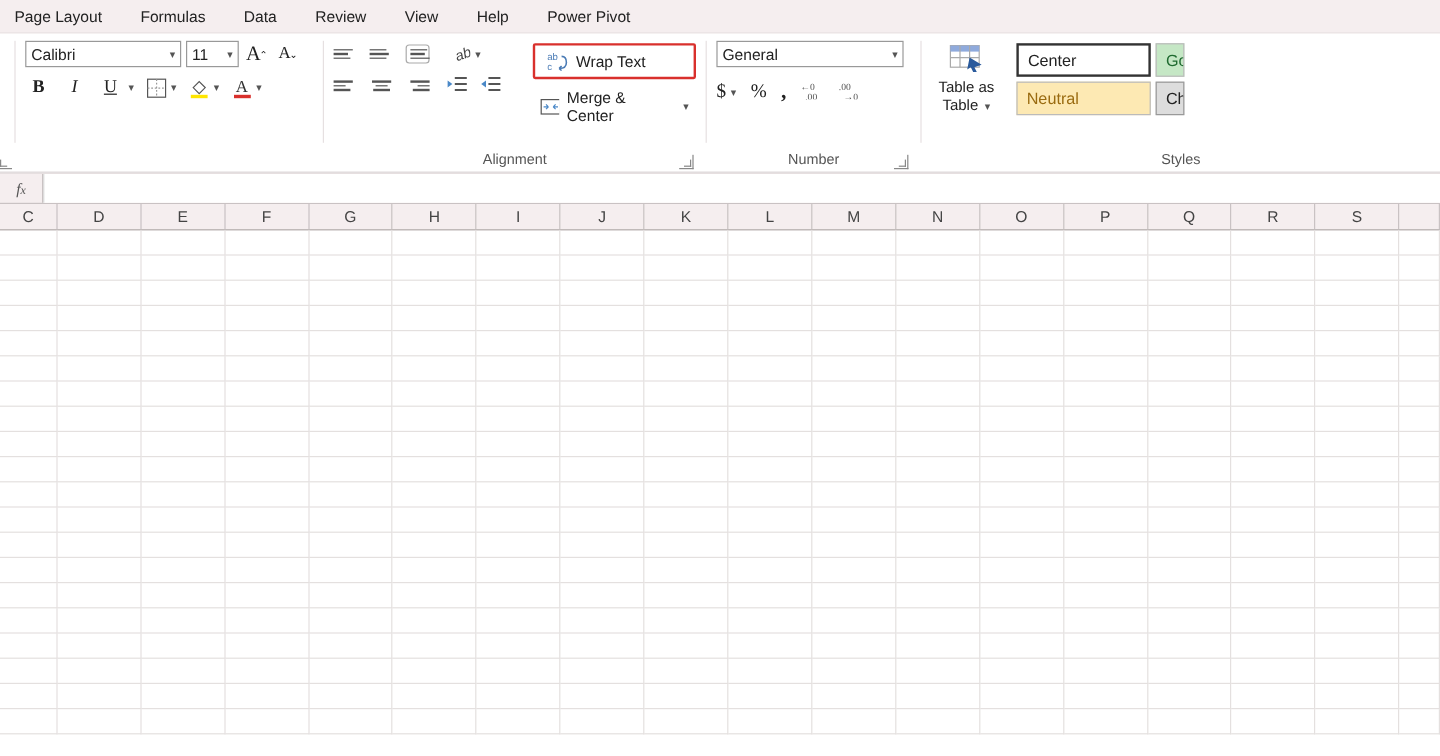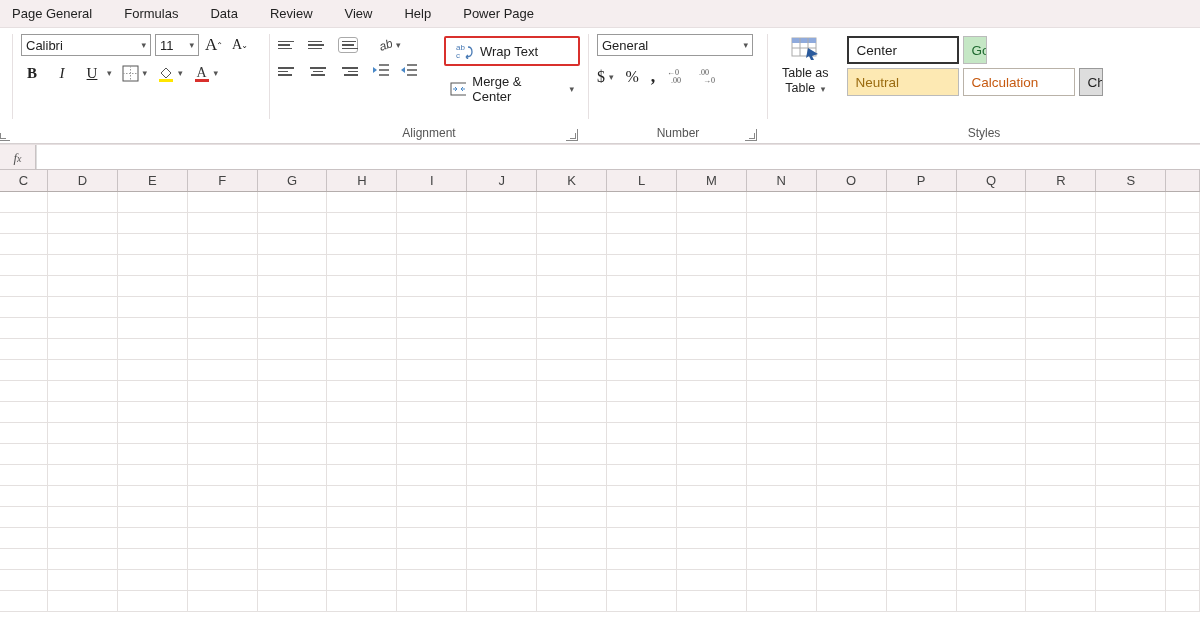--- a/index.html
+++ b/index.html
@@ -148,27 +148,27 @@
   .grow { height:21px; display:flex; }
   .gcell { border-right:1px solid #e4e0df; border-bottom:1px solid #e4e0df; }
   
   .launcher-left{position:absolute; left:-2px; bottom:2px; width:12px; height:12px; border:1px solid #888; border-top:none; border-right:none;} 
   .launcher-left::after{content:"";position:absolute;left:1px;bottom:1px;width:5px;height:5px;border-left:1px solid #888;border-bottom:1px solid #888;}
 </style>
 </head>
 <body>
 
 <div class="tabbar">
-  <span class="tab">Page General</span>
+  <span class="tab">Page Layout</span>
   <span class="tab">Formulas</span>
   <span class="tab">Data</span>
   <span class="tab">Review</span>
   <span class="tab">View</span>
   <span class="tab">Help</span>
-  <span class="tab">Power Page</span>
+  <span class="tab">Power Pivot</span>
 </div>
 
 <div class="ribbon">
 
   <div class="group" style="width:12px;padding:0;">
     <div class="group-body"></div>
     <div class="group-label">
         <span class="launcher-left"></span>
       </div>
   </div>
@@ -364,23 +364,20 @@
               <span>Center</span>
             </div>
           <div class="tile go">
               <span>Go</span>
             </div>
         </div>
         <div class="tile-row">
           <div class="tile neutral">
               <span>Neutral</span>
             </div>
-          <div class="tile calc">
-              <span>Calculation</span>
-            </div>
           <div class="tile ch">
               <span>Ch</span>
             </div>
         </div>
       </div>
     </div>
     <div class="group-label"><span>Styles</span></div>
   </div>
 </div>
 

